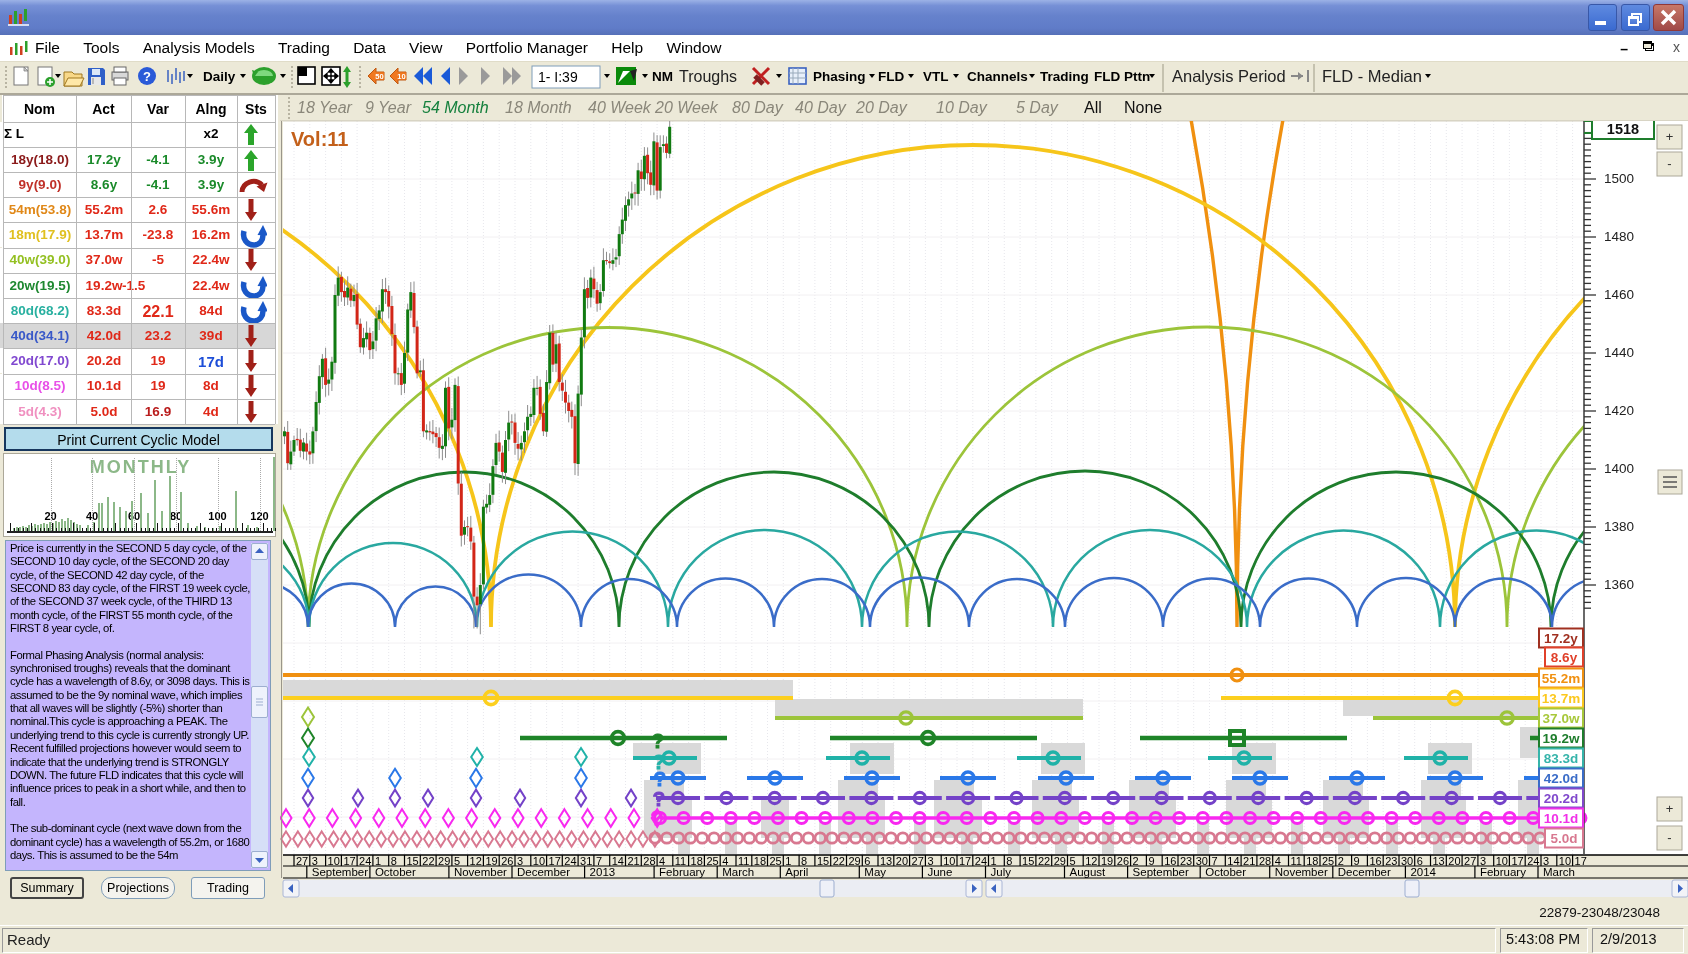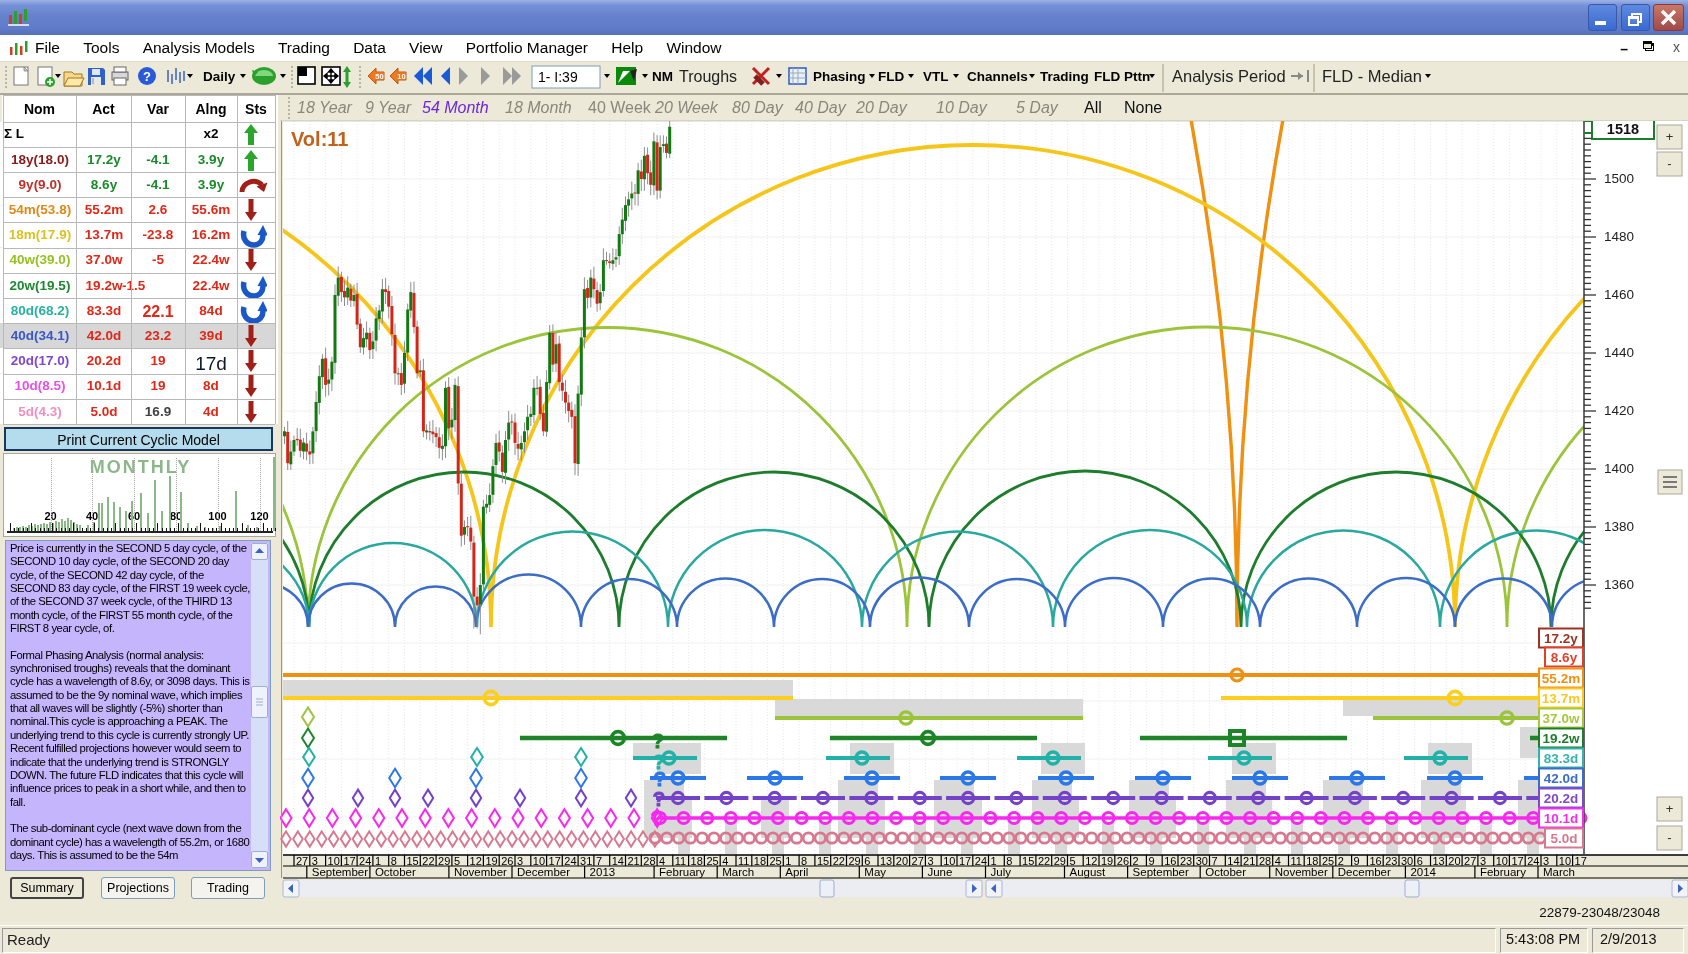--- a/index.html
+++ b/index.html
@@ -980,23 +980,23 @@
     <path d="M996 884l-5 4.5 5 4.5z" fill="#3a62c0"></path>
     <rect x="1672" y="880" width="16" height="17" rx="2" fill="#f2f3f7" stroke="#aab6d6" stroke-width="1"></rect>
     <path d="M1678 884l5 4.5-5 4.5z" fill="#3a62c0"></path>
     <rect x="1405" y="880" width="14" height="17" rx="2" fill="#eef0f8" stroke="#9daed0" stroke-width="1"></rect>
     <text x="1660" y="917" font-size="13.5" fill="#111" text-anchor="end">22879-23048/23048</text>
   </svg>
 <div style="position:absolute;left:280px;top:95px;width:1408px;height:26px;background:#ece9d8;border-bottom:1px solid #d8d4c4">
 <div style="position:absolute;left:8px;top:2px;width:1px;height:22px;border-left:2px dotted #b8b4a2"></div>
 <span style="position:absolute;top:4px;left:17px;font-size:16px;font-style:italic;color:#8a877a">18 Year</span>
     <span style="position:absolute;top:4px;left:85px;font-size:16px;font-style:italic;color:#8a877a">9 Year</span>
-    <span style="position:absolute;top:4px;left:142px;font-size:16px;font-style:italic;color:#6d28d9">54 Month</span>
+    <span style="position:absolute;top:4px;left:142px;font-size:16px;font-style:italic;color:#15803d">54 Month</span>
     <span style="position:absolute;top:4px;left:225px;font-size:16px;font-style:italic;color:#8a877a">18 Month</span>
-    <span style="position:absolute;top:4px;left:308px;font-size:16px;color:#8a877a">40 Week</span>
+    <span style="position:absolute;top:4px;left:308px;font-size:16px;font-style:italic;color:#8a877a">40 Week</span>
     <span style="position:absolute;top:4px;left:375px;font-size:16px;font-style:italic;color:#8a877a">20 Week</span>
     <span style="position:absolute;top:4px;left:452px;font-size:16px;font-style:italic;color:#8a877a">80 Day</span>
     <span style="position:absolute;top:4px;left:515px;font-size:16px;font-style:italic;color:#8a877a">40 Day</span>
     <span style="position:absolute;top:4px;left:576px;font-size:16px;font-style:italic;color:#8a877a">20 Day</span>
     <span style="position:absolute;top:4px;left:656px;font-size:16px;font-style:italic;color:#8a877a">10 Day</span>
     <span style="position:absolute;top:4px;left:736px;font-size:16px;font-style:italic;color:#8a877a">5 Day</span>
     <span style="position:absolute;top:4px;left:804px;font-size:16px;color:#111">All</span>
     <span style="position:absolute;top:4px;left:844px;font-size:16px;color:#111">None</span>
 </div>
 <div style="position:absolute;left:0;top:95px;width:280px;height:835px;background:#ece9d8"></div>
@@ -1073,36 +1073,36 @@
 <div style="position:absolute;left:68px;top:328px;width:72px;text-align:center;font-size:13.5px;font-weight:bold;color:#e02818">42.0d</div>
 <div style="position:absolute;left:122px;top:328px;width:72px;text-align:center;font-size:13.5px;font-weight:bold;color:#e02818">23.2</div>
 <div style="position:absolute;left:175px;top:328px;width:72px;text-align:center;font-size:13.5px;font-weight:bold;color:#e02818">39d</div>
 <div style="position:absolute;left:239px;top:324px"><svg width="24" height="24" viewBox="0 0 24 24">
       <path d="M12 23L6 14H9.5V1H14.5V14H18Z" fill="#a02018"></path>
     </svg></div>
 <div style="position:absolute;left:0;top:348.3px;width:275px;height:25.2px;background:#fff"></div>
 <div style="position:absolute;left:4px;top:353px;width:72px;text-align:center;font-size:13.5px;font-weight:bold;color:#8048d0">20d(17.0)</div>
 <div style="position:absolute;left:68px;top:353px;width:72px;text-align:center;font-size:13.5px;font-weight:bold;color:#e02818">20.2d</div>
 <div style="position:absolute;left:122px;top:353px;width:72px;text-align:center;font-size:13.5px;font-weight:bold;color:#e02818">19</div>
-<div style="position:absolute;left:175px;top:353px;width:72px;text-align:center;font-size:19px;font-weight:normal;color:#0f172a">17d</div>
+<div style="position:absolute;left:175px;top:353px;width:72px;text-align:center;font-size:15px;font-weight:bold;color:#1d4ed8">17d</div>
 <div style="position:absolute;left:239px;top:349px"><svg width="24" height="24" viewBox="0 0 24 24">
       <path d="M12 23L6 14H9.5V1H14.5V14H18Z" fill="#a02018"></path>
     </svg></div>
 <div style="position:absolute;left:0;top:373.5px;width:275px;height:25.2px;background:#fff"></div>
 <div style="position:absolute;left:4px;top:378px;width:72px;text-align:center;font-size:13.5px;font-weight:bold;color:#e850e8">10d(8.5)</div>
 <div style="position:absolute;left:68px;top:378px;width:72px;text-align:center;font-size:13.5px;font-weight:bold;color:#e02818">10.1d</div>
 <div style="position:absolute;left:122px;top:378px;width:72px;text-align:center;font-size:13.5px;font-weight:bold;color:#e02818">19</div>
 <div style="position:absolute;left:175px;top:378px;width:72px;text-align:center;font-size:13.5px;font-weight:bold;color:#e02818">8d</div>
 <div style="position:absolute;left:239px;top:374px"><svg width="24" height="24" viewBox="0 0 24 24">
       <path d="M12 23L6 14H9.5V1H14.5V14H18Z" fill="#a02018"></path>
     </svg></div>
 <div style="position:absolute;left:0;top:398.7px;width:275px;height:25.2px;background:#fff"></div>
 <div style="position:absolute;left:4px;top:404px;width:72px;text-align:center;font-size:13.5px;font-weight:bold;color:#f090c0">5d(4.3)</div>
 <div style="position:absolute;left:68px;top:404px;width:72px;text-align:center;font-size:13.5px;font-weight:bold;color:#e02818">5.0d</div>
-<div style="position:absolute;left:122px;top:404px;width:72px;text-align:center;font-size:13.5px;font-weight:bold;color:#404040">16.9</div>
+<div style="position:absolute;left:122px;top:404px;width:72px;text-align:center;font-size:13.5px;font-weight:bold;color:#b91c1c">16.9</div>
 <div style="position:absolute;left:175px;top:404px;width:72px;text-align:center;font-size:13.5px;font-weight:bold;color:#e02818">4d</div>
 <div style="position:absolute;left:239px;top:400px"><svg width="24" height="24" viewBox="0 0 24 24">
       <path d="M12 23L6 14H9.5V1H14.5V14H18Z" fill="#a02018"></path>
     </svg></div>
 <div style="position:absolute;left:3px;top:95px;width:1px;height:329px;background:#b8b8b8"></div>
 <div style="position:absolute;left:76px;top:95px;width:1px;height:329px;background:#b8b8b8"></div>
 <div style="position:absolute;left:131px;top:95px;width:1px;height:329px;background:#b8b8b8"></div>
 <div style="position:absolute;left:185px;top:95px;width:1px;height:329px;background:#b8b8b8"></div>
 <div style="position:absolute;left:237px;top:95px;width:1px;height:329px;background:#b8b8b8"></div>
 <div style="position:absolute;left:275px;top:95px;width:1px;height:329px;background:#b8b8b8"></div>
@@ -1260,21 +1260,21 @@
         <path d="M7.5 4l-4.5 5h9z" fill="#3a62c0"></path>
       </svg></div>
  <div style="position:absolute;right:2px;bottom:2px;width:17px;height:17px;background:#eef2fc;border:1px solid #9daed0;border-radius:2px"><svg width="15" height="15">
         <path d="M7.5 11l-4.5-5h9z" fill="#3a62c0"></path>
       </svg></div>
  <div style="position:absolute;right:2px;top:145px;width:17px;height:32px;background:#eef2fc;border:1px solid #9daed0;border-radius:2px"><svg width="15" height="30">
         <path d="M4 12h7M4 15h7M4 18h7" stroke="#9daed0" stroke-width="1"></path>
       </svg></div>
 </div>
 <div style="position:absolute;left:10px;top:877px;width:74px;height:22px;background:#ece9d8;border:2px solid #444;border-radius:3px;text-align:center;font-size:12.5px;padding-top:2px">Summary</div>
-<div style="position:absolute;left:101px;top:877px;width:74px;height:22px;background:#f4f3ee;border:1px solid #7f9db9;border-radius:3px;text-align:center;font-size:12.5px;padding-top:3px">Projections</div>
+<div style="position:absolute;left:101px;top:877px;width:74px;height:22px;background:#f4f3ee;border:1px solid #7f9db9;border-radius:10px;text-align:center;font-size:12.5px;padding-top:3px">Projections</div>
 <div style="position:absolute;left:191px;top:877px;width:74px;height:22px;background:#f4f3ee;border:1px solid #7f9db9;border-radius:3px;text-align:center;font-size:12.5px;padding-top:3px">Trading</div>
 <div style="position:absolute;left:0;top:925px;width:1688px;height:29px;background:#ece9d8;border-top:1px solid #fff">
  <div style="position:absolute;left:2px;top:2px;width:1494px;height:25px;border:1px solid;border-color:#999 #fff #fff #999"></div>
  <span style="position:absolute;left:7px;top:5px;font-size:15px;color:#222">Ready</span>
  <div style="position:absolute;left:1500px;top:2px;width:88px;height:25px;border:1px solid;border-color:#999 #fff #fff #999"></div>
  <span style="position:absolute;left:1506px;top:5px;font-size:14.5px;color:#111">5:43:08 PM</span>
  <div style="position:absolute;left:1592px;top:2px;width:92px;height:25px;border:1px solid;border-color:#999 #fff #fff #999"></div>
  <span style="position:absolute;left:1600px;top:5px;font-size:14.5px;color:#111">2/9/2013</span>
 </div>
 </body></html>

